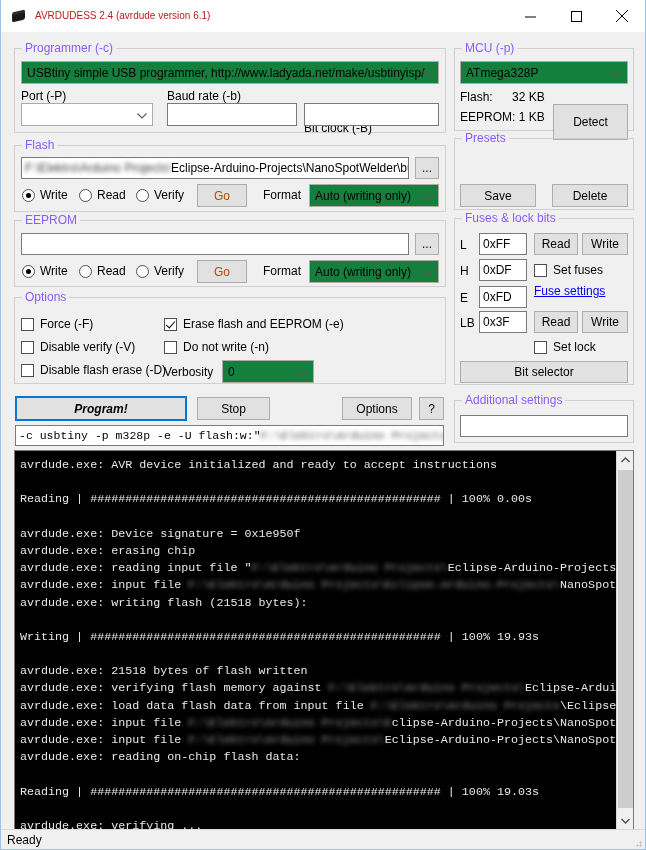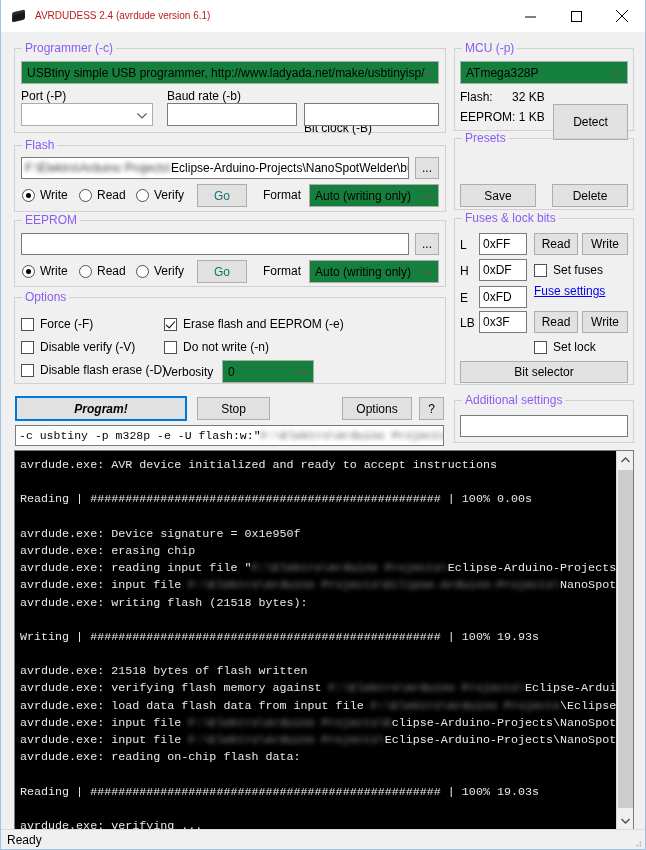--- a/index.html
+++ b/index.html
@@ -109,21 +109,21 @@
     display: flex; align-items: center; justify-content: center;
     font-size: 12px;
     color: #000;
     user-select: none;
   }
   .btn.focusblue {
     border: 2px solid #0078d7;
     background: #e1e1e1;
     font-weight: bold;
   }
-  .btn.disabled { color: #0f766e; }
+  .btn.disabled { color: #c2410c; }
 
   .lbl {
     position: absolute;
     font-size: 12px;
     white-space: nowrap;
   }
   .link {
     position: absolute;
     font-size: 12px;
     color: #0000ee;

